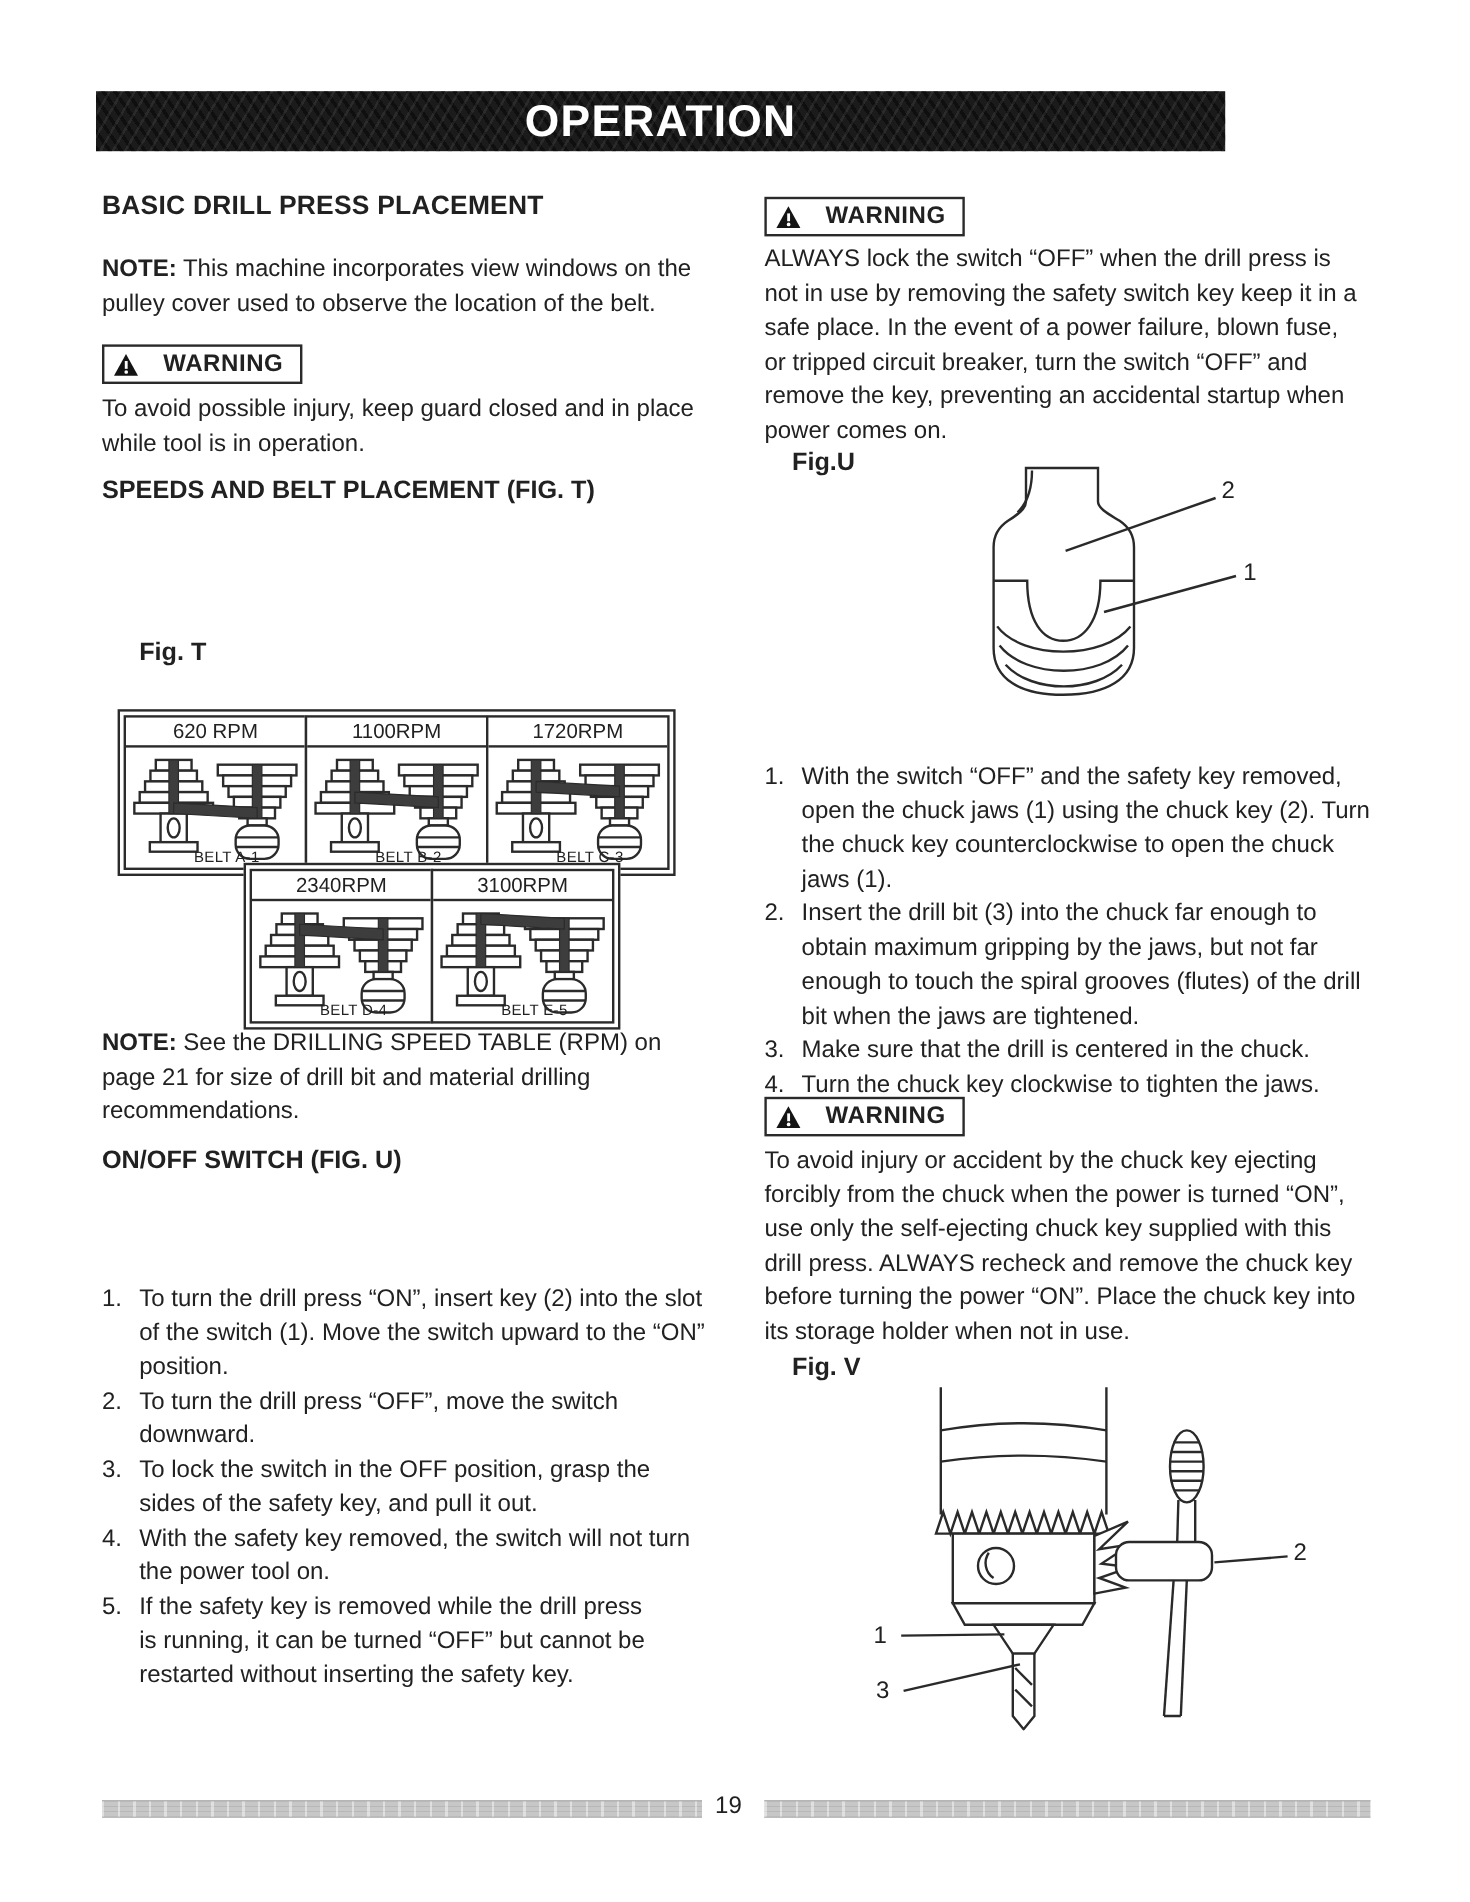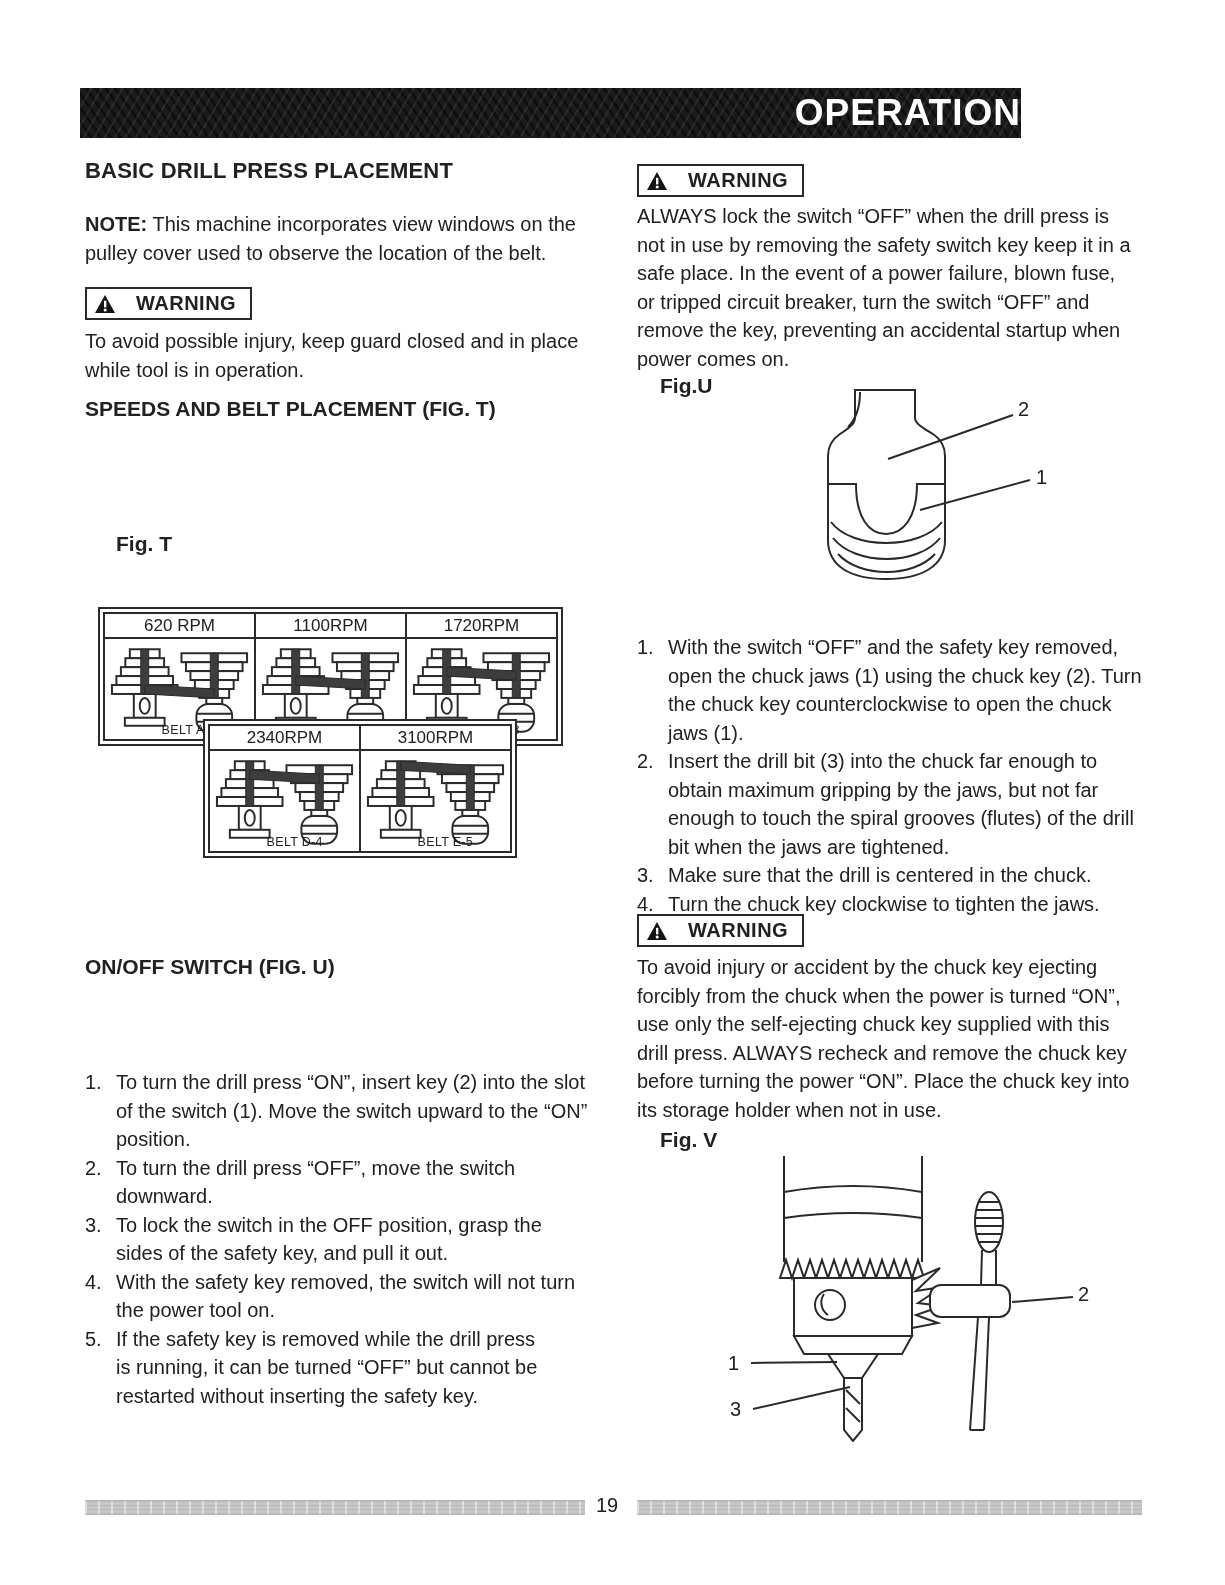--- a/index.html
+++ b/index.html
@@ -4,26 +4,26 @@
 <style>
   html,body{margin:0;padding:0;background:#e9e9e9;}
   .page{
     position:relative;width:1225px;height:1585px;background:#ffffff;
     font-family:"Liberation Sans", sans-serif;color:#212121;overflow:hidden;
     margin:0 auto;
   }
   .abs{position:absolute;}
   
   .banner{
-    left:80px;top:88px;width:941px;height:50px;
+    left:80px;top:76px;width:941px;height:50px;
     background:#1b1b1b;
     background-image:
       repeating-linear-gradient(120deg, rgba(255,255,255,0.07) 0 2px, transparent 2px 9px),
       repeating-linear-gradient(55deg, rgba(0,0,0,0.45) 0 3px, transparent 3px 8px);
-    display:flex;align-items:center;justify-content:flex-end;
+    display:flex;align-items:center;justify-content:center;
   }
   .banner span{color:#fff;font-weight:bold;font-size:37px;letter-spacing:1px;}
   
   .h1{font-size:22px;font-weight:bold;letter-spacing:.2px;}
   .h2{font-size:21px;font-weight:bold;}
   .body{font-size:20px;line-height:28.5px;margin:0;}
   .pre{white-space:pre-line;}
   .figlabel{font-size:21px;font-weight:bold;}
   
   .warnbox{
@@ -81,21 +81,21 @@
       </svg>
     <span class="wlabel">WARNING</span>
   </div>
   <p class="abs body pre" style="left:85px;top:327px;">To avoid possible injury, keep guard closed and in place
 while tool is in operation.</p>
 
   <div class="abs h2" style="left:85px;top:397px;">SPEEDS AND BELT PLACEMENT (FIG. T)</div>
 
   <div class="abs figlabel" style="left:116px;top:532px;">Fig. T</div>
 
-  <div class="abs ftable" style="left:98px;top:607px;">
+  <div class="abs ftable" style="left:98px;top:591px;">
     <div class="fcell">
       <span class="rpm">620 RPM</span>
       <div class="pulley">
           <svg class="pulley-svg" viewBox="0 0 150 100">
             <rect class="st" x="25" y="10" width="30" height="9"></rect>
             <rect class="st" x="20.5" y="19" width="39" height="9"></rect>
             <rect class="st" x="16" y="28" width="48" height="9"></rect>
             <rect class="st" x="11.5" y="37" width="57" height="9"></rect>
             <rect class="st" x="7" y="46" width="66" height="9"></rect>
             <rect class="st" x="77" y="14" width="66" height="9"></rect>
@@ -227,20 +227,23 @@
             <line class="st" x1="92" y1="83" x2="128" y2="83"></line>
             <rect class="dark" x="36" y="10" width="8" height="45"></rect>
             <rect class="dark" x="106" y="14" width="8" height="45"></rect>
             <polygon class="dark" points="40,10 110,14 110,23 40,19"></polygon>
           </svg>
         </div>
       <span class="beltlabel">BELT E-5</span>
     </div>
   </div>
 
+  <p class="abs body" style="left:85px;top:855px;"><b>NOTE:</b><span class="pre"> See the DRILLING SPEED TABLE (RPM) on
+page 21 for size of drill bit and material drilling
+recommendations.</span></p>
 
   <div class="abs h2" style="left:85px;top:955px;">ON/OFF SWITCH  (FIG. U)</div>
 
   <div class="abs nlist" style="left:85px;top:1068px;width:527px;">
     <div class="li">
         <span class="num">1.</span>
         <span class="txt">To turn the drill press “ON”, insert key (2) into the slot
 of the switch (1). Move the switch upward to the “ON”
 position.</span>
       </div>

